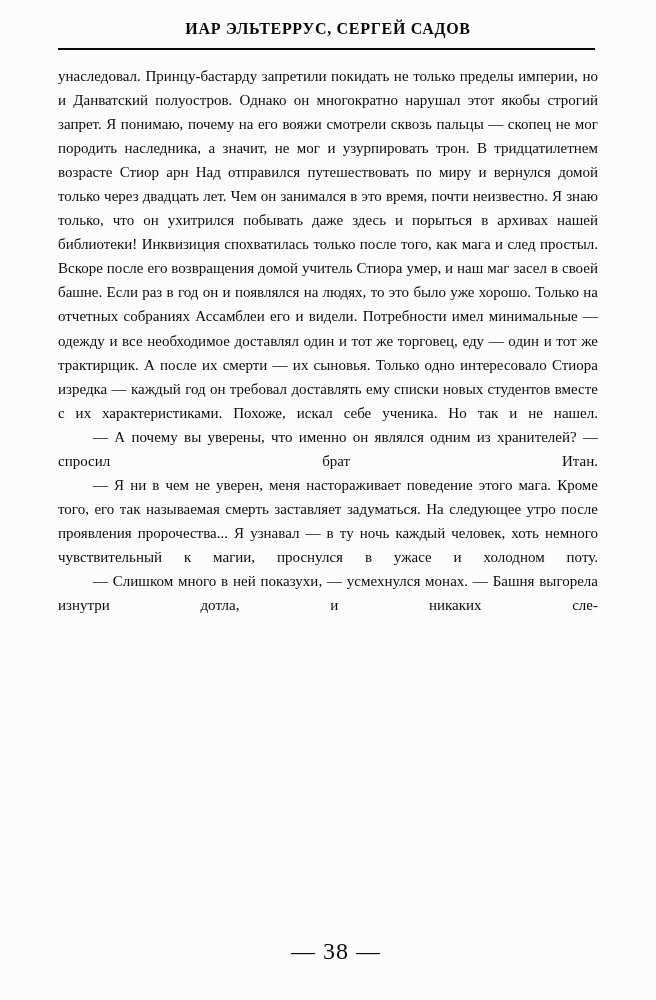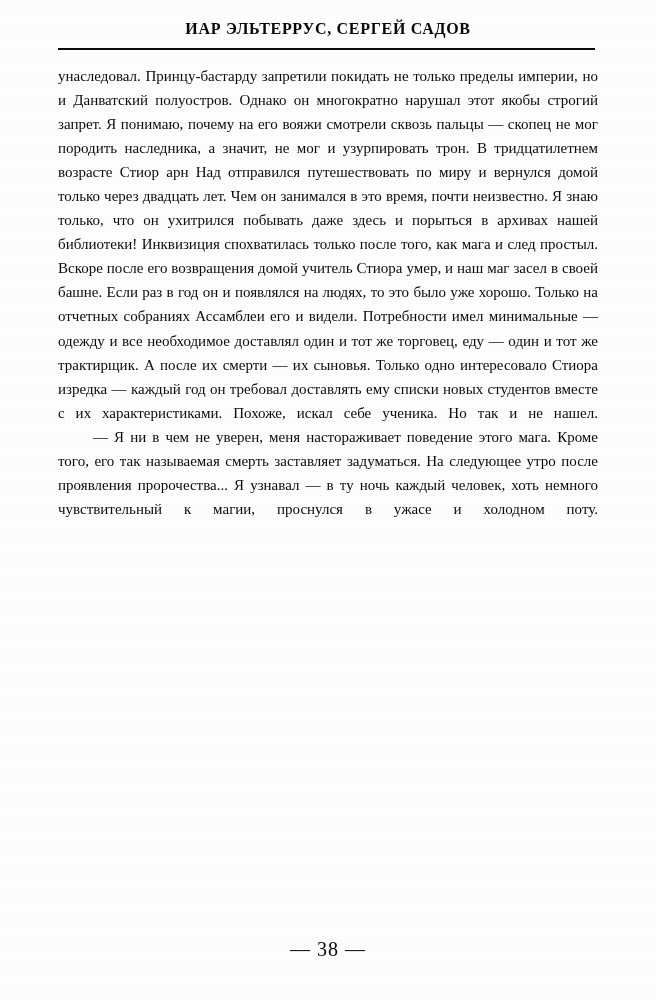--- a/index.html
+++ b/index.html
@@ -73,24 +73,24 @@
 
   
   p.para.full-justify {
     text-align-last: justify;
   }
 
   
   .folio {
     position: absolute;
     top: 938px;
-    left: 58px;
+    left: 66px;
     width: 540px;
     text-align: center;
-    font-size: 20px;
+    font-size: 24px;
     letter-spacing: 1px;
     color: #0a0a0a;
     font-family: "Liberation Serif", "DejaVu Serif", serif;
   }
 
   
   .grain {
     position: absolute;
     inset: 0;
     pointer-events: none;
@@ -106,24 +106,26 @@
 <div class="page">
 
   <div class="running-head">ИАР ЭЛЬТЕРРУС, СЕРГЕЙ САДОВ</div>
 
   <div class="head-rule"></div>
 
   <div class="textblock">
 
     <p class="para full-justify">унаследовал. Принцу-бастарду запретили покидать не только пределы империи, но и Данватский полуостров. Однако он многократно нарушал этот якобы строгий запрет. Я понимаю, почему на его вояжи смотрели сквозь пальцы — скопец не мог породить наследника, а значит, не мог и узурпировать трон. В тридцатилетнем возрасте Стиор арн Над отправился путешествовать по миру и вернулся домой только через двадцать лет. Чем он занимался в это время, почти неизвестно. Я знаю только, что он ухитрился побывать даже здесь и порыться в архивах нашей библиотеки! Инквизиция спохватилась только после того, как мага и след простыл. Вскоре после его возвращения домой учитель Стиора умер, и наш маг засел в своей башне. Если раз в год он и появлялся на людях, то это было уже хорошо. Только на отчетных собраниях Ассамблеи его и видели. Потребности имел минимальные — одежду и все необходимое доставлял один и тот же торговец, еду — один и тот же трактирщик. А после их смерти — их сыновья. Только одно интересовало Стиора изредка — каждый год он требовал доставлять ему списки новых студентов вместе с их характеристиками. Похоже, искал себе ученика. Но так и не нашел.</p>
 
+    <p class="para indent full-justify">— А почему вы уверены, что именно он являлся одним из хранителей? — спросил брат Итан.</p>
 
     <p class="para indent full-justify">— Я ни в чем не уверен, меня настораживает поведение этого мага. Кроме того, его так называемая смерть заставляет задуматься. На следующее утро после проявления пророчества... Я узнавал — в ту ночь каждый человек, хоть немного чувствительный к магии, проснулся в ужасе и холодном поту.</p>
 
 
+    <p class="para indent full-justify">— Слишком много в ней показухи, — усмехнулся монах. — Башня выгорела изнутри дотла, и никаких сле-</p>
 
   </div>
 
   <div class="folio">— 38 —</div>
 
   <div class="grain"></div>
 
 </div>
 
 </body></html>

